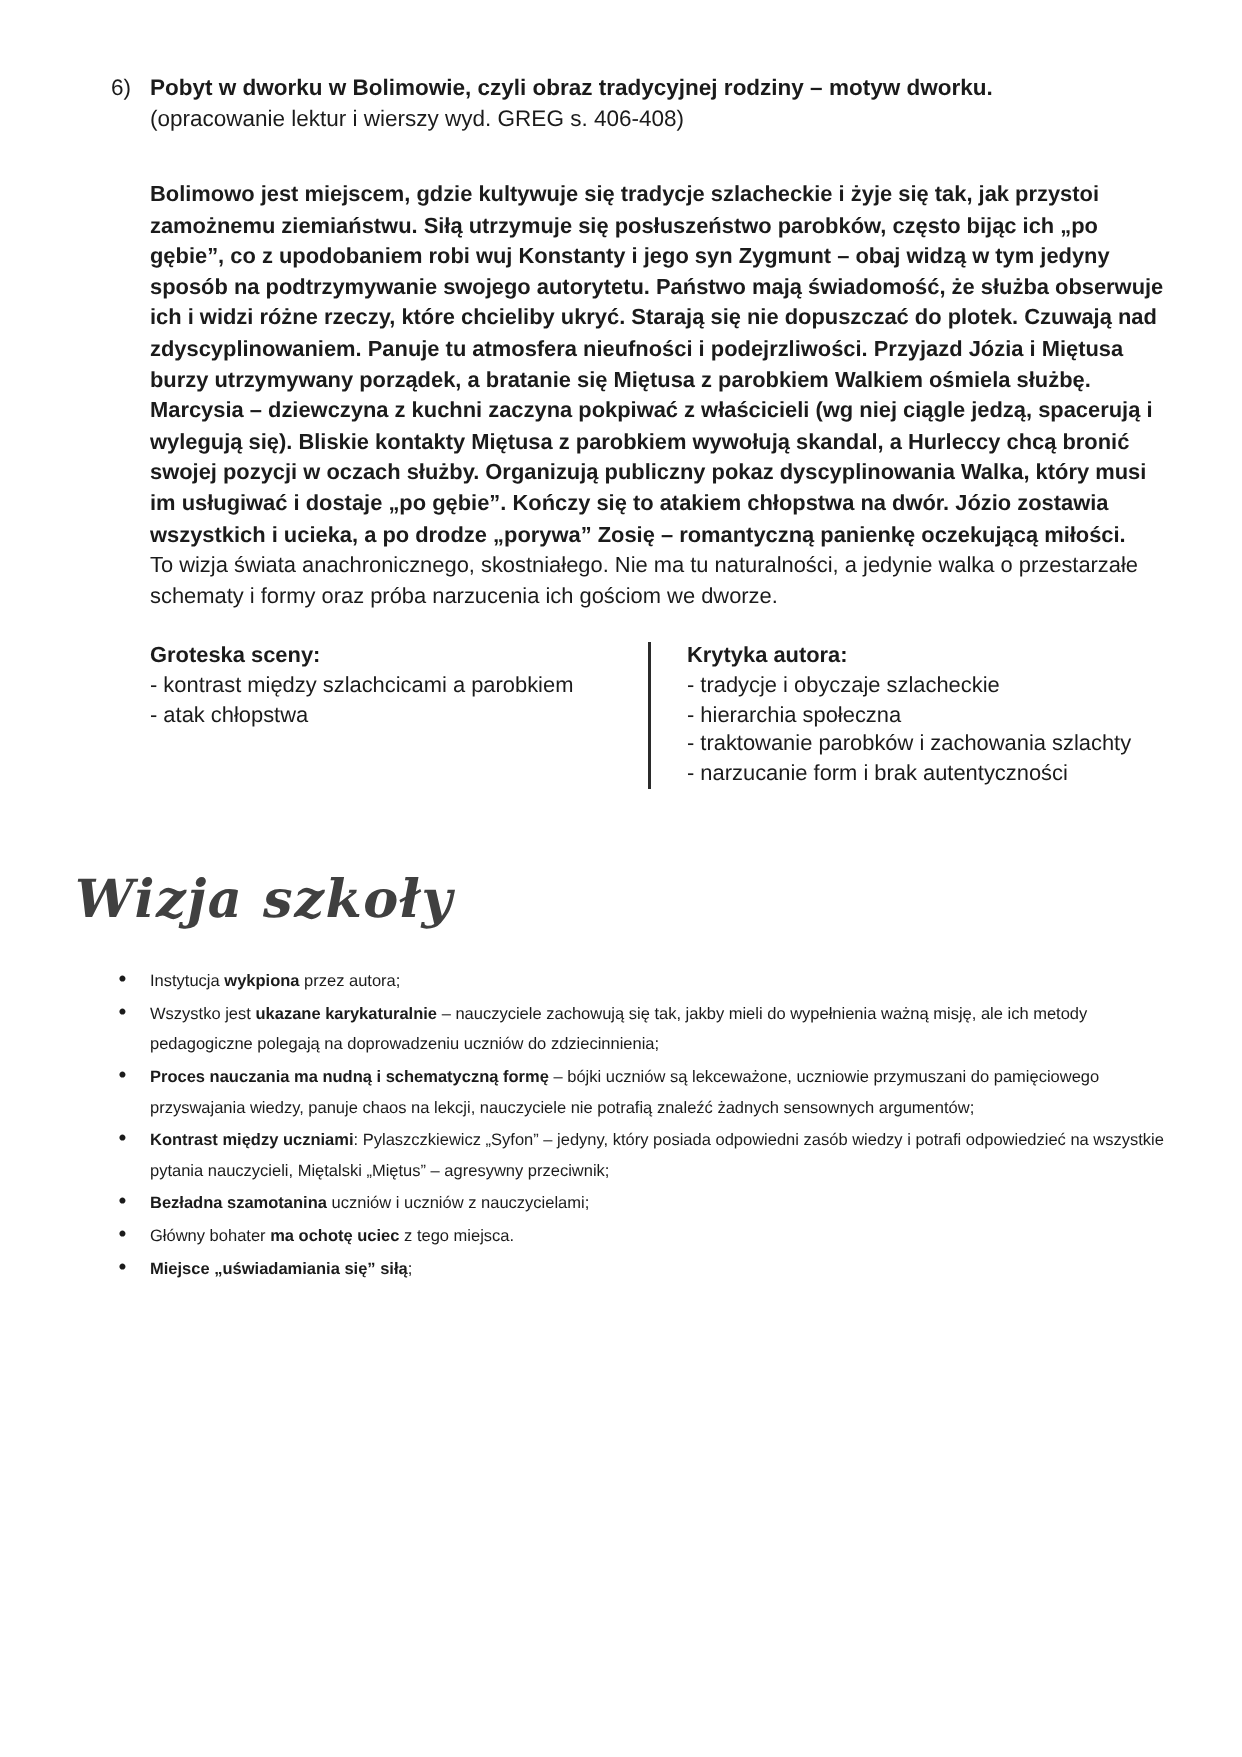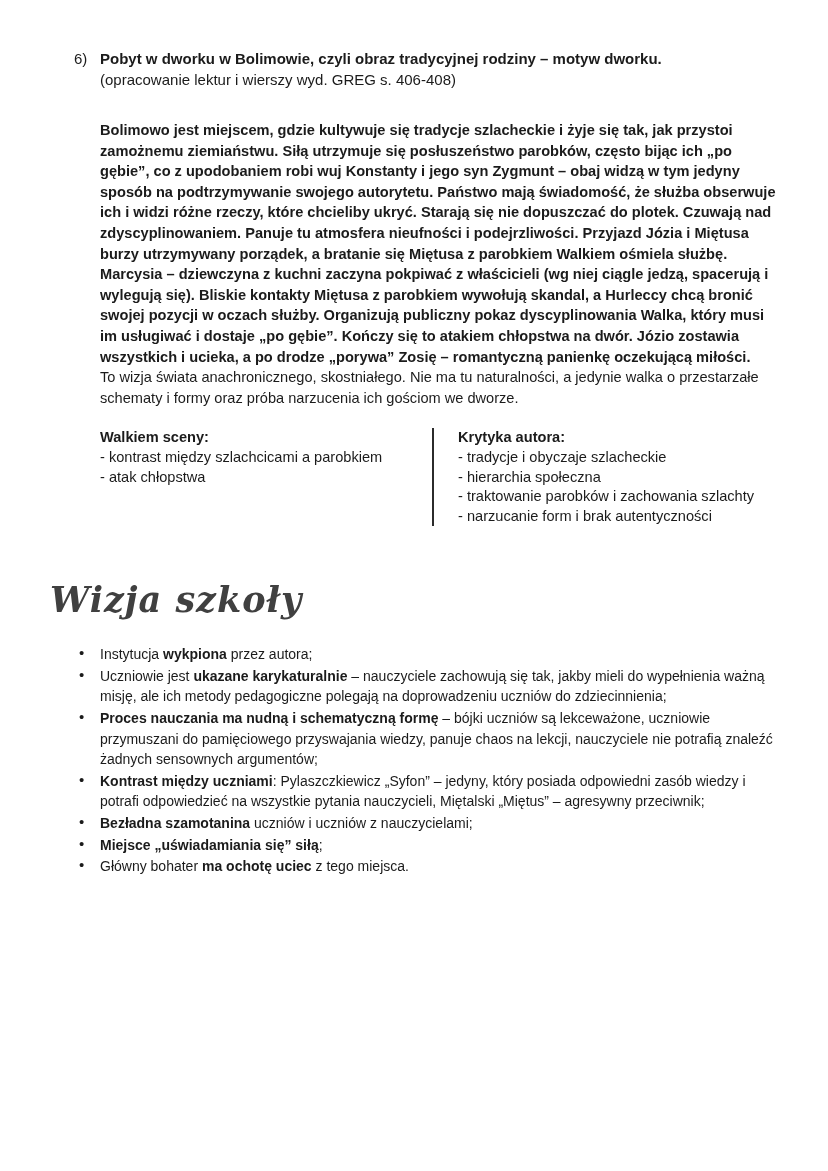--- a/index.html
+++ b/index.html
@@ -48,21 +48,21 @@
     font-size: 35px;
     line-height: 40px;
     letter-spacing: 1px;
     color: #404040;
   }
   ul.bullets {
     list-style: none;
     margin: 24px 50px 0 0;
     padding: 0 0 0 100px;
     width: 676px;
-    font-size: 14px;
+    font-size: 11px;
     line-height: 20.6px;
   }
   ul.bullets li {
     position: relative;
     margin-bottom: 1px;
   }
   ul.bullets li::before {
     content: "\2022";
     position: absolute;
     left: -21px;
@@ -82,21 +82,21 @@
       <div class="heading-title">Pobyt w dworku w Bolimowie, czyli obraz tradycyjnej rodziny – motyw dworku.</div>
       <div class="heading-subtitle">(opracowanie lektur i wierszy wyd. GREG s. 406-408)</div>
     </div>
   </div>
 
   <div class="para first">Bolimowo jest miejscem, gdzie kultywuje się tradycje szlacheckie i żyje się tak, jak przystoi zamożnemu ziemiaństwu. Siłą utrzymuje się posłuszeństwo parobków, często bijąc ich „po gębie”, co z upodobaniem robi wuj Konstanty i jego syn Zygmunt – obaj widzą w tym jedyny sposób na podtrzymywanie swojego autorytetu. Państwo mają świadomość, że służba obserwuje ich i widzi różne rzeczy, które chcieliby ukryć. Starają się nie dopuszczać do plotek. Czuwają nad zdyscyplinowaniem. Panuje tu atmosfera nieufności i podejrzliwości. Przyjazd Józia i Miętusa burzy utrzymywany porządek, a bratanie się Miętusa z parobkiem Walkiem ośmiela służbę. Marcysia – dziewczyna z kuchni zaczyna pokpiwać z właścicieli (wg niej ciągle jedzą, spacerują i wylegują się). Bliskie kontakty Miętusa z parobkiem wywołują skandal, a Hurleccy chcą bronić swojej pozycji w oczach służby. Organizują publiczny pokaz dyscyplinowania Walka, który musi im usługiwać i dostaje „po gębie”. Kończy się to atakiem chłopstwa na dwór. Józio zostawia wszystkich i ucieka, a po drodze „porywa” Zosię – romantyczną panienkę oczekującą miłości.</div>
   <div class="para">To wizja świata anachronicznego, skostniałego. Nie ma tu naturalności, a jedynie walka o przestarzałe schematy i formy oraz próba narzucenia ich gościom we dworze.</div>
 
   <div class="two-col">
     <div class="col-left">
-      <div class="col-header">Walkiem sceny:</div>
+      <div class="col-header">Groteska sceny:</div>
       <div>
           <div>- kontrast między szlachcicami a parobkiem</div>
           <div>- atak chłopstwa</div>
         </div>
     </div>
     <div class="col-divider"></div>
     <div class="col-right">
       <div class="col-header">Krytyka autora:</div>
       <div>
           <div>- tradycje i obyczaje szlacheckie</div>
@@ -104,21 +104,21 @@
           <div>- traktowanie parobków i zachowania szlachty</div>
           <div>- narzucanie form i brak autentyczności</div>
         </div>
     </div>
   </div>
 
   <div class="script-heading">Wizja szkoły</div>
 
   <ul class="bullets">
       <li><span>Instytucja </span><span class="b">wykpiona</span><span> przez autora;</span></li>
-      <li><span>Uczniowie jest </span><span class="b">ukazane karykaturalnie</span><span> – nauczyciele zachowują się tak, jakby mieli do wypełnienia ważną misję, ale ich metody pedagogiczne polegają na doprowadzeniu uczniów do zdziecinnienia;</span></li>
+      <li><span>Wszystko jest </span><span class="b">ukazane karykaturalnie</span><span> – nauczyciele zachowują się tak, jakby mieli do wypełnienia ważną misję, ale ich metody pedagogiczne polegają na doprowadzeniu uczniów do zdziecinnienia;</span></li>
       <li><span class="b">Proces nauczania ma nudną i schematyczną formę</span><span> – bójki uczniów są lekceważone, uczniowie przymuszani do pamięciowego przyswajania wiedzy, panuje chaos na lekcji, nauczyciele nie potrafią znaleźć żadnych sensownych argumentów;</span></li>
       <li><span class="b">Kontrast między uczniami</span><span>: Pylaszczkiewicz „Syfon” – jedyny, który posiada odpowiedni zasób wiedzy i potrafi odpowiedzieć na wszystkie pytania nauczycieli, Miętalski „Miętus” – agresywny przeciwnik;</span></li>
       <li><span class="b">Bezładna szamotanina</span><span> uczniów i uczniów z nauczycielami;</span></li>
+      <li><span>Główny bohater </span><span class="b">ma ochotę uciec</span><span> z tego miejsca.</span></li>
       <li><span class="b">Miejsce „uświadamiania się” siłą</span><span>;</span></li>
-      <li><span>Główny bohater </span><span class="b">ma ochotę uciec</span><span> z tego miejsca.</span></li>
     </ul>
 
 </div>
 
 </body></html>

